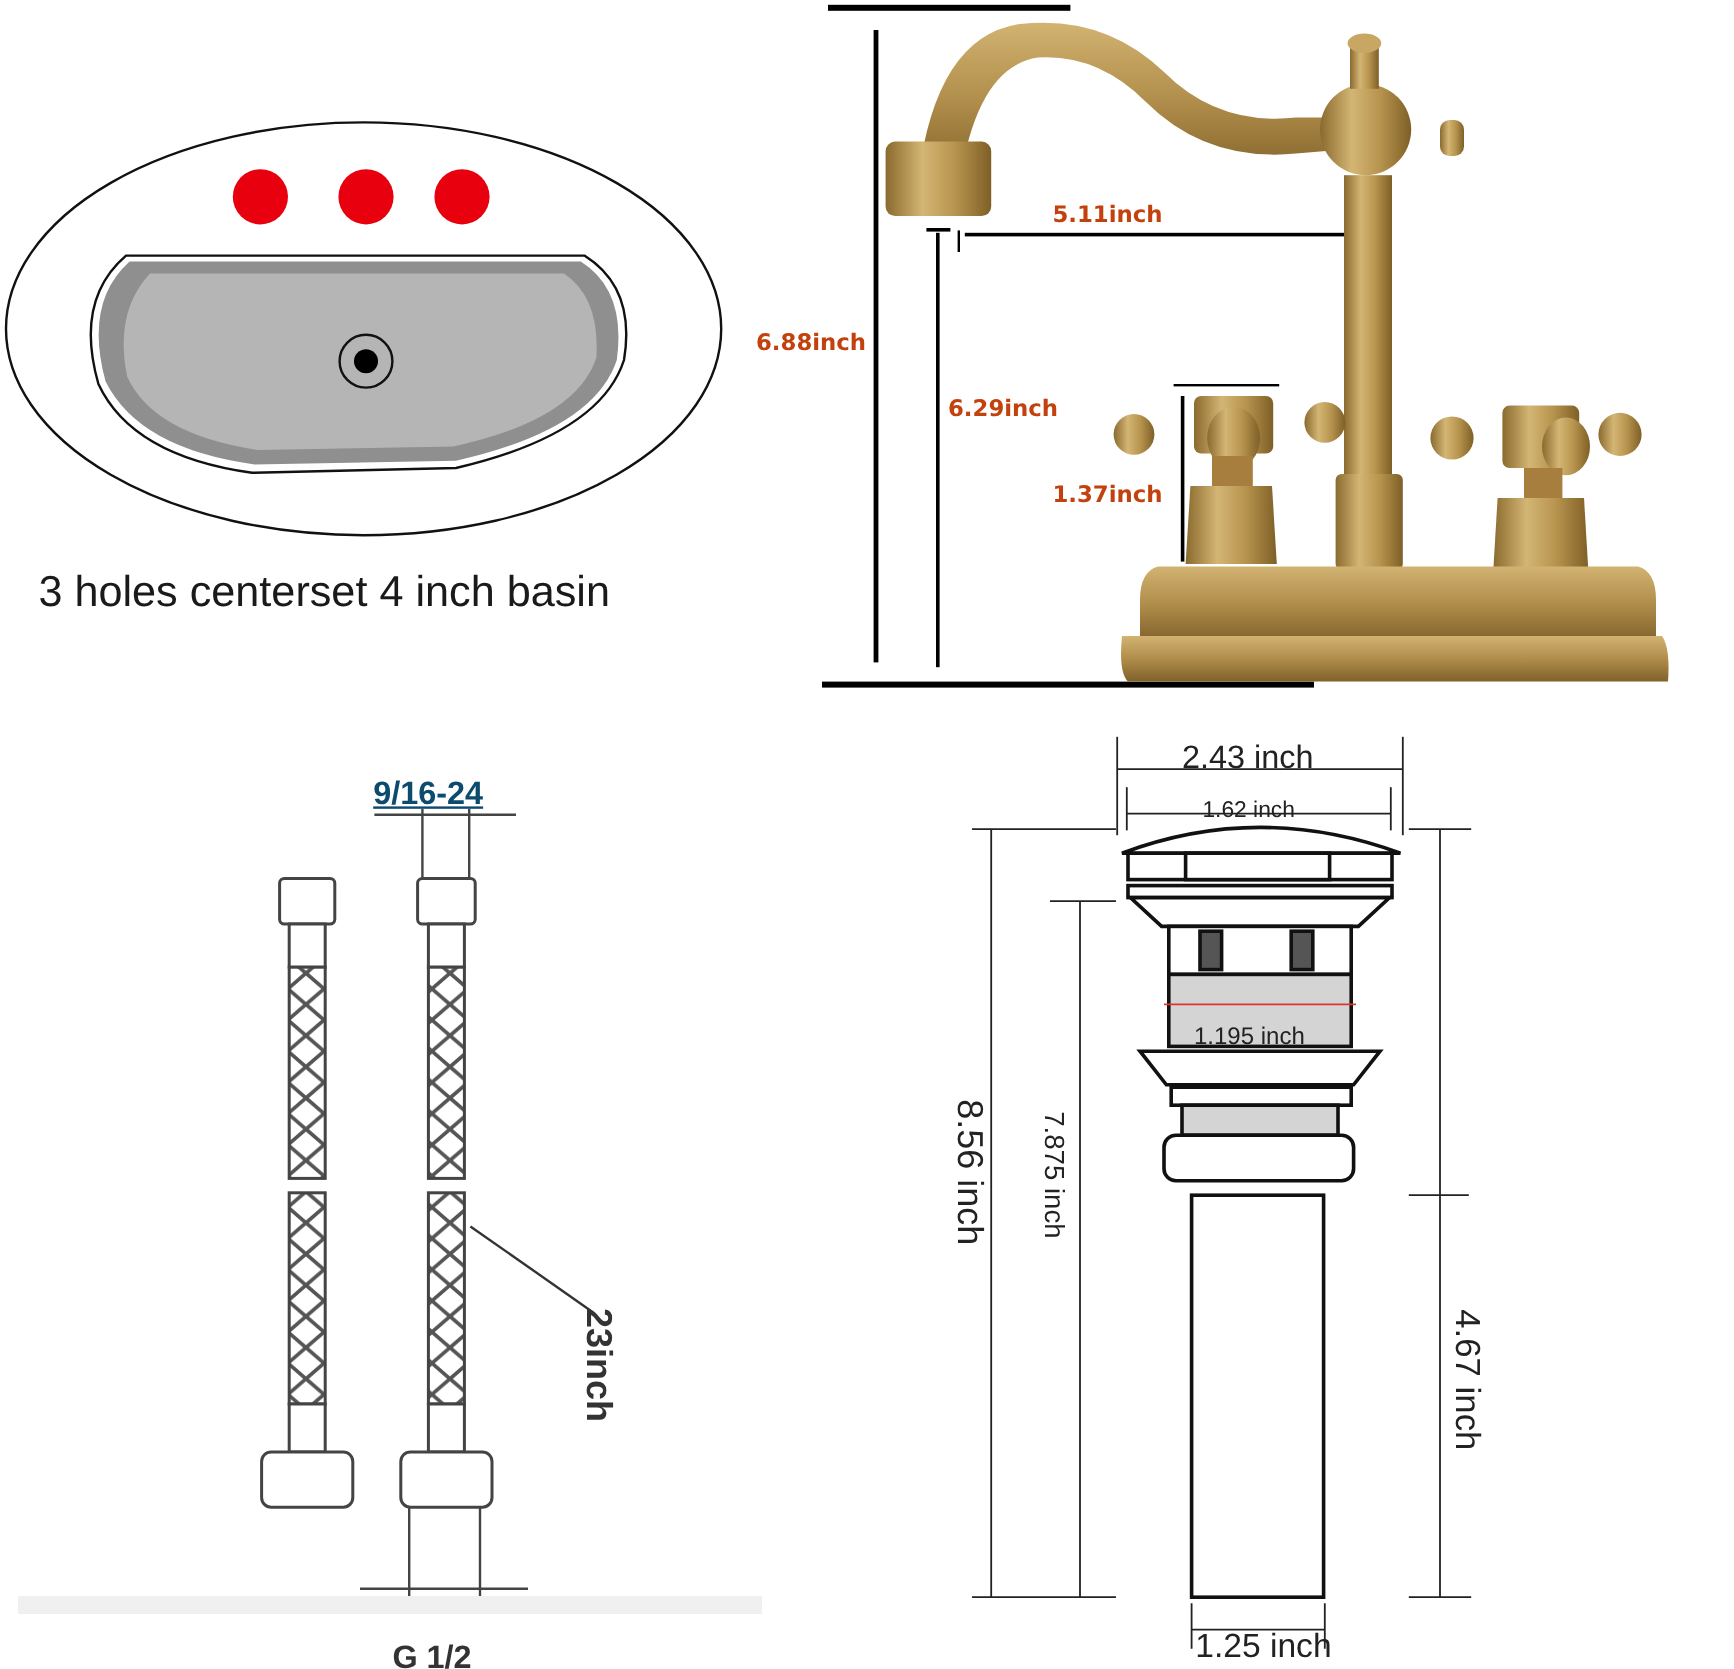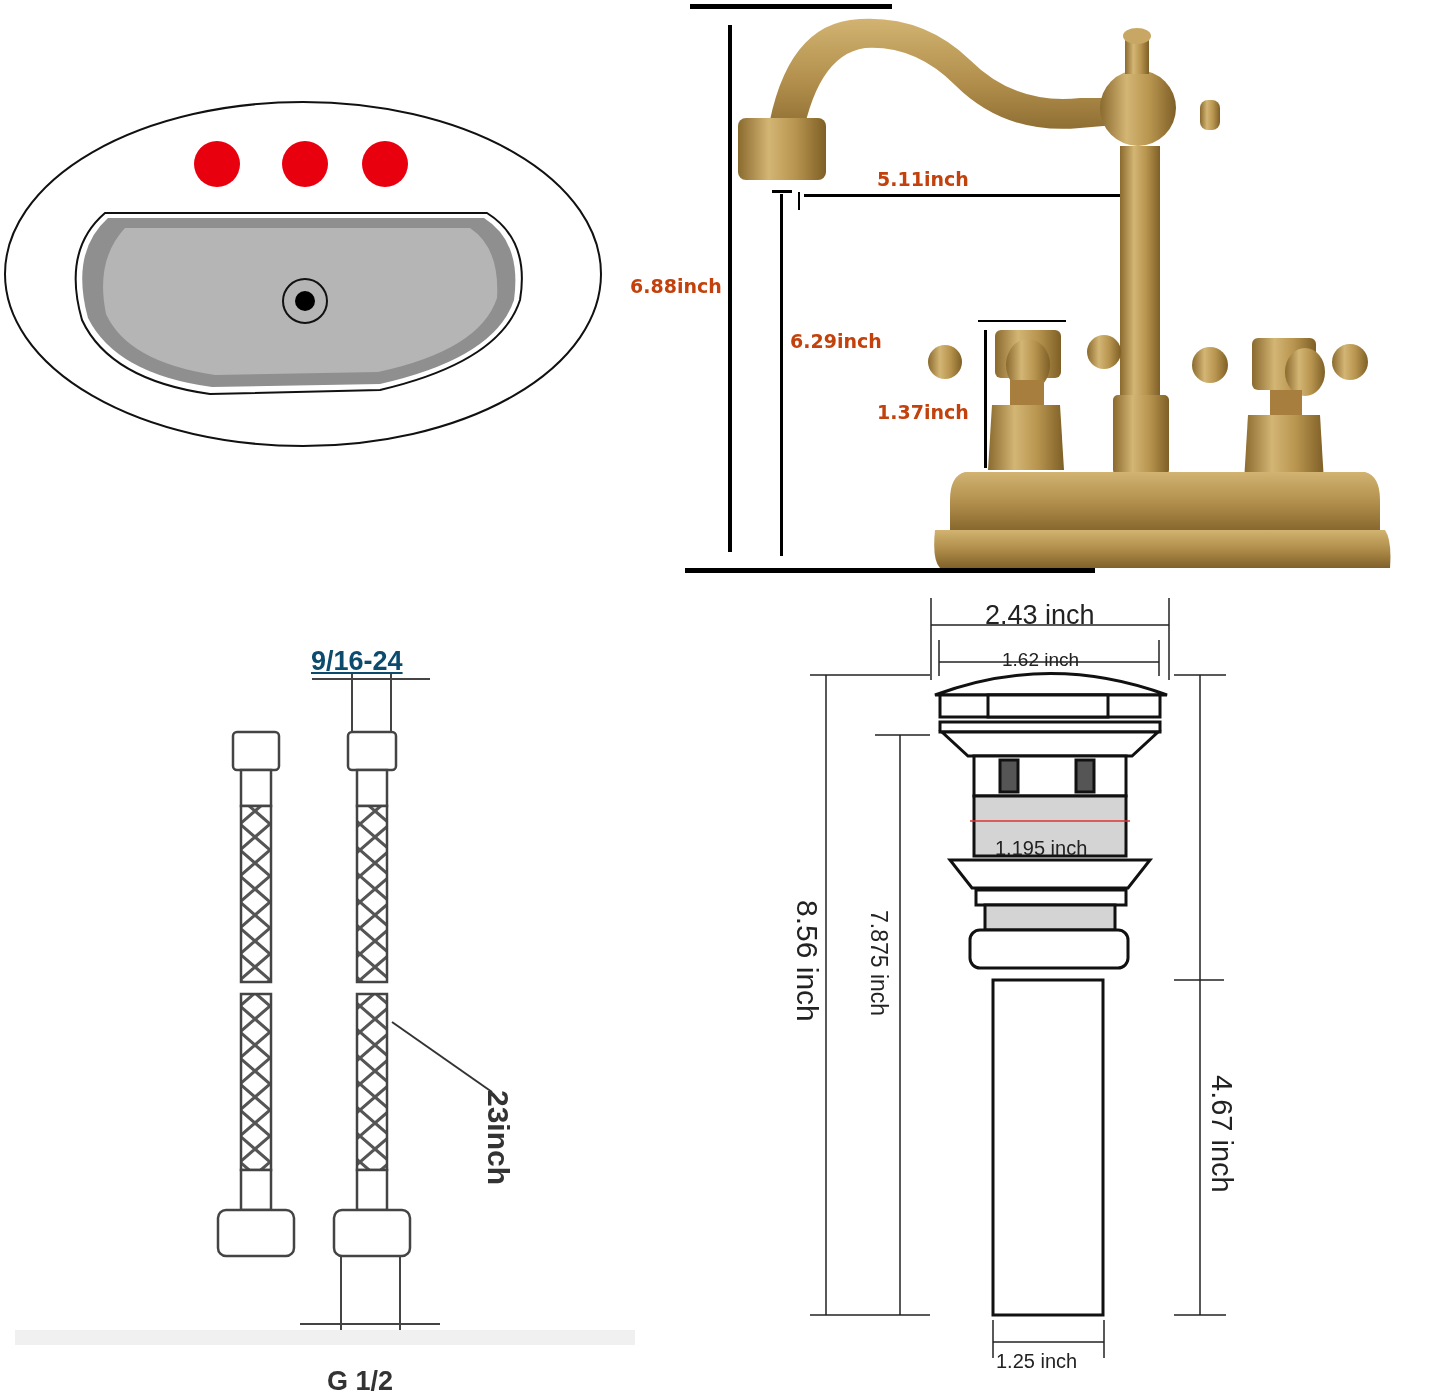--- a/index.html
+++ b/index.html
@@ -19,20 +19,21 @@
     <ellipse cx="303" cy="274" rx="298" ry="172" fill="#fff" stroke="#111" stroke-width="2"></ellipse>
     <circle cx="217" cy="164" r="23" fill="#e8000f"></circle>
     <circle cx="305" cy="164" r="23" fill="#e8000f"></circle>
     <circle cx="385" cy="164" r="23" fill="#e8000f"></circle>
     <path d="M105,213 L487,213 Q530,240 520,300 Q500,362 380,390 L210,394 Q110,380 82,320 Q62,250 105,213 Z" fill="#fff" stroke="#111" stroke-width="2"></path>
     <path d="M108,218 L484,218 Q522,242 514,300 Q495,358 380,384 L212,387 Q116,374 88,318 Q70,252 108,218 Z" fill="#8f8f8f"></path>
     <path d="M125,228 L470,228 Q500,248 497,298 Q480,350 378,372 L215,375 Q128,362 106,314 Q95,260 125,228 Z" fill="#b5b5b5"></path>
     <circle cx="305" cy="301" r="22" fill="#b5b5b5" stroke="#111" stroke-width="2"></circle>
     <circle cx="305" cy="301" r="10" fill="#000"></circle>
   </svg>
+  <div class="lbl thin" style="left:32px;top:472px;font-size:36px;color:#1a1a1a;">3 holes centerset 4 inch basin</div>
 </div>
 
 <div class="panel" style="left:620px;top:0;width:825px;height:590px;">
   <svg width="825" height="590">
     <defs>
       <linearGradient id="brassV" x1="0" x2="1" y1="0" y2="0">
         <stop offset="0" stop-color="#8a6a2e"></stop>
         <stop offset="0.35" stop-color="#d3b574"></stop>
         <stop offset="0.65" stop-color="#b8954f"></stop>
         <stop offset="1" stop-color="#7e5f26"></stop>
@@ -125,21 +126,21 @@
 
     <line x1="341" y1="666" x2="341" y2="740" stroke="#444" stroke-width="2"></line>
     <line x1="400" y1="666" x2="400" y2="740" stroke="#444" stroke-width="2"></line>
     <line x1="300" y1="734" x2="440" y2="734" stroke="#444" stroke-width="2"></line>
   </svg>
   <div class="lbl" style="left:311px;top:56px;font-size:27px;font-family:'Liberation Sans',sans-serif;font-weight:bold;color:#0c4a6e;text-decoration:underline;">9/16-24</div>
   <div class="lbl vert" style="left:515px;top:500px;font-size:30px;font-family:'Liberation Sans',sans-serif;font-weight:bold;color:#333;">23inch</div>
   <div class="lbl" style="left:327px;top:732px;font-size:27px;font-family:'Liberation Sans',sans-serif;font-weight:bold;color:#333;margin-top:44px;">G 1/2</div>
 </div>
 
-<div class="panel" style="left:780px;top:580px;width:665px;height:791px;">
+<div class="panel" style="left:780px;top:596px;width:665px;height:791px;">
   <svg width="665" height="791">
     <g stroke="#222" stroke-width="1.5" fill="none">
       <line x1="151" y1="18" x2="151" y2="100"></line>
       <line x1="389" y1="18" x2="389" y2="100"></line>
       <line x1="151" y1="45" x2="389" y2="45"></line>
       <line x1="159" y1="60" x2="159" y2="96"></line>
       <line x1="379" y1="60" x2="379" y2="96"></line>
       <line x1="159" y1="82" x2="379" y2="82"></line>
       <line x1="30" y1="95" x2="150" y2="95"></line>
       <line x1="46" y1="95" x2="46" y2="735"></line>
@@ -171,14 +172,14 @@
       <rect x="213" y="400" width="110" height="335"></rect>
     </g>
     <line x1="190" y1="241" x2="350" y2="241" stroke="#d33" stroke-width="1.5"></line>
   </svg>
   <div class="lbl thin" style="left:205px;top:20px;font-size:27px;">2.43 inch</div>
   <div class="lbl thin" style="left:222px;top:69px;font-size:19px;">1.62 inch</div>
   <div class="lbl thin" style="left:215px;top:257px;font-size:20px;">1.195 inch</div>
   <div class="lbl thin vert" style="left:44px;top:320px;font-size:30px;">8.56 inch</div>
   <div class="lbl thin vert" style="left:112px;top:330px;font-size:23px;">7.875 inch</div>
   <div class="lbl thin vert" style="left:458px;top:495px;font-size:29px;">4.67 inch</div>
-  <div class="lbl thin" style="left:216px;top:760px;font-size:20px;margin-top:10px;">1.25 inch</div>
+  <div class="lbl thin" style="left:216px;top:760px;font-size:28px;">1.25 inch</div>
 </div>
 
 </body></html>

